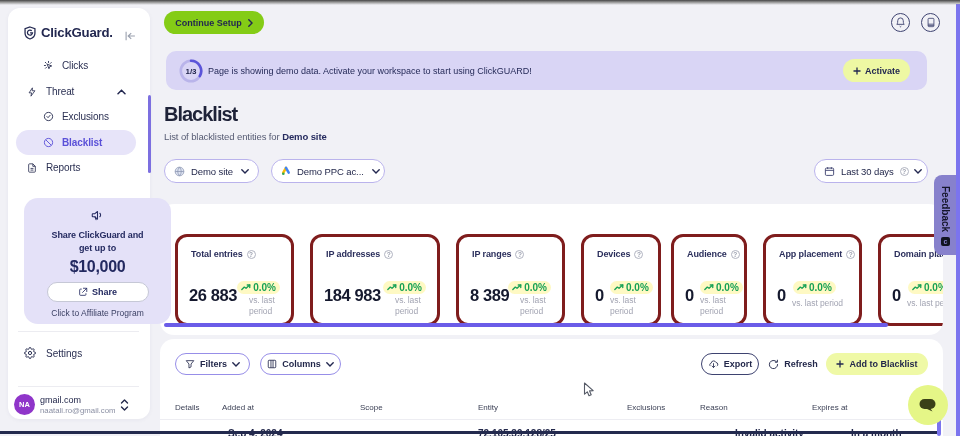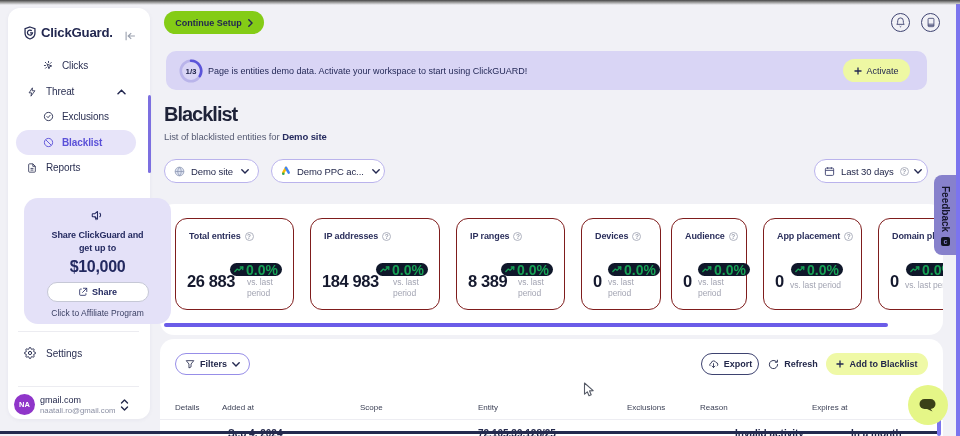--- a/index.html
+++ b/index.html
@@ -35,40 +35,40 @@
 
 .continue { left:164px; top:11px; width:100px; height:23px; background:#84cc16; border-radius:12px; display:flex; align-items:center; justify-content:center; gap:6px; font-size:9px; font-weight:bold; color:#232850; }
 .iconbtn { width:19px; height:19px; border:1px solid #3E4370; border-radius:50%; display:flex; align-items:center; justify-content:center; top:13px; background:transparent; }
 .ib1 { left:891px; } .ib2 { left:921px; }
 
 
 .banner { left:166px; top:51px; width:761px; height:39px; background:#D9D5F5; border-radius:10px; }
 .prog { position:absolute; left:13px; top:8px; width:24px; height:24px; border-radius:50%; }
 .prog-num { position:absolute; left:0; top:0; width:24px; height:24px; display:flex; align-items:center; justify-content:center; font-size:8px; font-weight:bold; color:#20254A; }
 .banner-txt { position:absolute; left:42px; top:0; height:39px; display:flex; align-items:center; font-size:9px; font-weight:500; color:#252A58; }
-.activate { position:absolute; right:17px; top:8px; width:67px; height:23px; background:#EEF8A3; border-radius:12px; display:flex; align-items:center; justify-content:center; gap:4px; font-size:9px; font-weight:normal; color:#232850; }
+.activate { position:absolute; right:17px; top:8px; width:67px; height:23px; background:#EEF8A3; border-radius:12px; display:flex; align-items:center; justify-content:center; gap:4px; font-size:9px; font-weight:bold; color:#232850; }
 
 
 .h1 { left:164px; top:103px; font-size:20px; font-weight:bold; color:#1E2238; letter-spacing:-1px; }
 .subt { left:164px; top:131px; font-size:9.5px; color:#565B73; letter-spacing:-.1px; }
 .subt b { color:#262B5F; }
 
 
 .pill { height:24px; top:159px; background:#fff; border:1px solid #BAB3EC; border-radius:13px; display:flex; align-items:center; font-size:9.5px; font-weight:500; color:#23284B; letter-spacing:-.1px; }
 .p1 { left:164px; width:95px; padding-left:9px; }
 .p2 { left:271px; width:114px; padding-left:9px; }
 .p3 { left:814px; width:114px; padding-left:9px; }
 
 
 .stats { left:160px; top:204px; width:783px; height:131px; background:#fff; border-radius:14px; overflow:hidden; }
-.card { position:absolute; top:14px; height:92px; border:1px solid #7f1d1d; border-radius:12px; background:#fff; }
+.card { position:absolute; top:30px; height:92px; border:3px solid #7f1d1d; border-radius:12px; background:#fff; }
 .card-title { position:absolute; left:13px; top:12px; font-size:9px; font-weight:bold; color:#2B2F5C; white-space:nowrap; display:flex; align-items:center; gap:4px; letter-spacing:-.1px; }
 .qm { width:9px; height:9px; border:1px solid #b0b3c0; border-radius:50%; color:#9ca0af; font-size:6.5px; display:inline-flex; align-items:center; justify-content:center; font-weight:bold; flex:none; }
 .big { position:absolute; left:11px; bottom:18px; font-size:16.5px; font-weight:bold; color:#15192E; letter-spacing:-.4px; white-space:nowrap; }
-.gpill { position:absolute; height:13px; background:#0f172a; border-radius:7px; display:flex; align-items:center; padding:0 4px; gap:2px; font-size:14px; font-weight:bold; color:#17A155; top:44px; }
+.gpill { position:absolute; height:13px; background:#fef9c3; border-radius:7px; display:flex; align-items:center; padding:0 4px; gap:2px; font-size:10px; font-weight:bold; color:#17A155; top:44px; }
 .vslast { position:absolute; font-size:8.5px; color:#A3A5B3; line-height:10.5px; letter-spacing:-.1px; }
 .hthumb { left:164px; top:323px; width:724px; height:4px; background:#6B5CE8; border-radius:2px; z-index:20; }
 
 
 .tcard { left:160px; top:339px; width:783px; height:125px; background:#fff; border-radius:14px 14px 0 0; }
 .btn { position:absolute; top:14px; height:22px; border-radius:12px; display:flex; align-items:center; justify-content:center; font-size:9px; font-weight:bold; color:#23284B; gap:5px; background:#fff; }
 .bfilters { left:15px; width:75px; border:1px solid #978EE8; }
 .bcolumns { left:100px; width:81px; border:1px solid #978EE8; }
 .bexport { left:541px; width:58px; border:1px solid #3E4370; }
 .brefresh { left:608px; width:50px; border:none; background:transparent; }
@@ -188,21 +188,21 @@
   </div>
 
 <div class="abs banner">
   <div class="prog">
     <svg width="24" height="24" viewBox="0 0 24 24">
         <circle cx="12" cy="12" r="10.2" fill="none" stroke="#B9B4EA" stroke-width="2.6"></circle>
         <path d="M12 1.8 A10.2 10.2 0 0 1 20.8 17.1" fill="none" stroke="#5B54D9" stroke-width="2.6" stroke-linecap="round"></path>
       </svg>
     <div class="prog-num">1/3</div>
   </div>
-  <div class="banner-txt">Page is entities demo data. Activate your workspace to start using ClickGUARD!</div>
+  <div class="banner-txt">Page is showing demo data. Activate your workspace to start using ClickGUARD!</div>
   <div class="activate"><svg width="8" height="8" viewBox="0 0 8 8">
         <path d="M4 0.5 V7.5 M0.5 4 H7.5" stroke="#232850" stroke-width="1.3"></path>
       </svg>Activate</div>
 </div>
 
 <div class="abs h1">Blacklist</div>
 <div class="abs subt">List of blacklisted entities for <b>Demo site</b></div>
 
 <div class="abs pill p1">
   <svg width="11" height="11" viewBox="0 0 24 24" fill="none" stroke="#8f9ab5" stroke-width="1.8">
@@ -301,20 +301,26 @@
         </svg>0.0%</div>
       <div class="vslast" style="left:26px; top:61px; white-space:nowrap;">vs. last period</div>
     </div>
   </div>
 <div class="abs hthumb"></div>
 
 <div class="abs tcard">
   <div class="btn bfilters"><svg width="10" height="10" viewBox="0 0 24 24" fill="none" stroke="#23284B" stroke-width="2">
         <path d="M3 4 H21 L14.5 12 V19 L9.5 21.5 V12 Z" stroke-linejoin="round"></path>
       </svg>Filters<svg width="8" height="5" viewBox="0 0 8 5">
+        <path d="M0.8 0.8 L4 4 L7.2 0.8" stroke="#232850" stroke-width="1.4" fill="none" stroke-linecap="round"></path>
+      </svg></div>
+  <div class="btn bcolumns"><svg width="10" height="10" viewBox="0 0 24 24" fill="none" stroke="#23284B" stroke-width="2">
+        <rect x="3" y="3" width="18" height="18" rx="2"></rect>
+        <path d="M9.5 3 v18 M14.5 3 v18"></path>
+      </svg>Columns<svg width="8" height="5" viewBox="0 0 8 5">
         <path d="M0.8 0.8 L4 4 L7.2 0.8" stroke="#232850" stroke-width="1.4" fill="none" stroke-linecap="round"></path>
       </svg></div>
   <div class="btn bexport"><svg width="11" height="10" viewBox="0 0 24 24" fill="none" stroke="#23284B" stroke-width="2">
         <path d="M20 17 a4.5 4.5 0 0 0 -2 -8.5 a6 6 0 0 0 -11.6 1.5 A4 4 0 0 0 4.5 17"></path>
         <path d="M12 11 v9 M8.5 17 l3.5 3.5 L15.5 17" stroke-linecap="round" stroke-linejoin="round"></path>
       </svg>Export</div>
   <div class="btn brefresh"><svg width="11" height="11" viewBox="0 0 24 24" fill="none" stroke="#23284B" stroke-width="2">
         <path d="M21 12 a9 9 0 1 1 -2.6 -6.3 M20.5 2.5 v4.5 h-4.5" stroke-linecap="round"></path>
       </svg>Refresh</div>
   <div class="btn badd"><svg width="8" height="8" viewBox="0 0 8 8">

